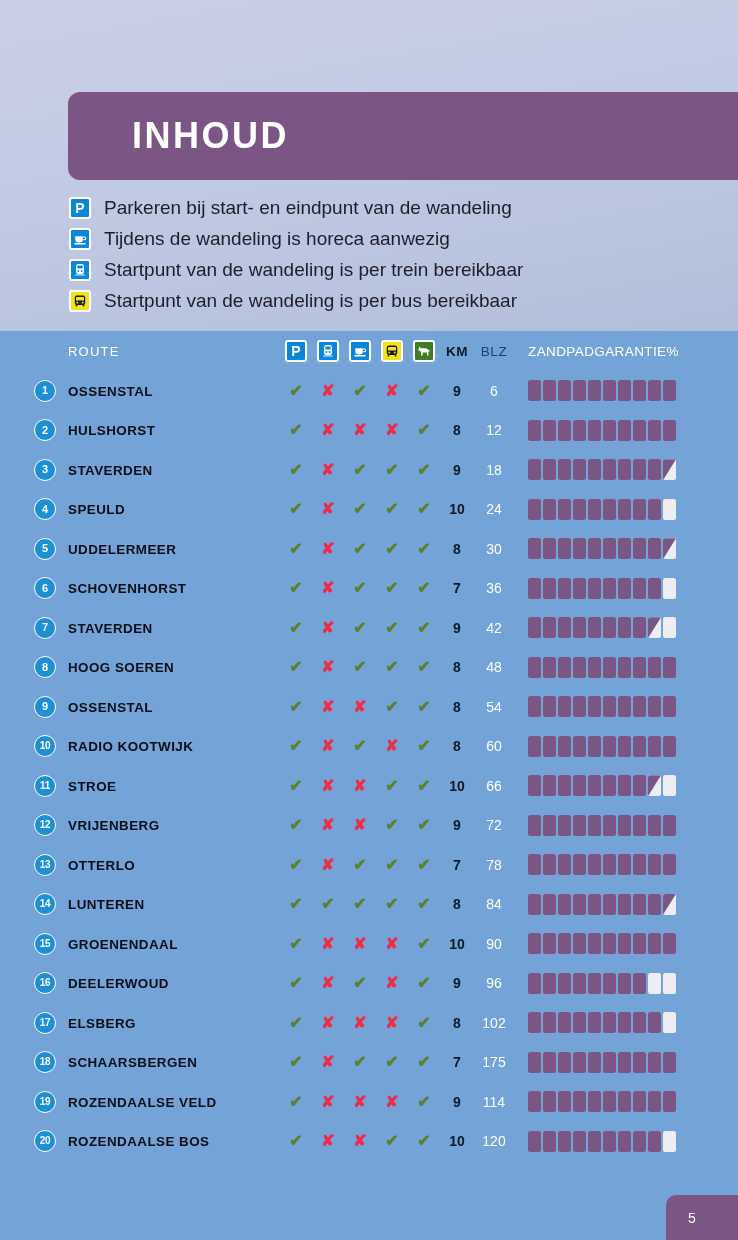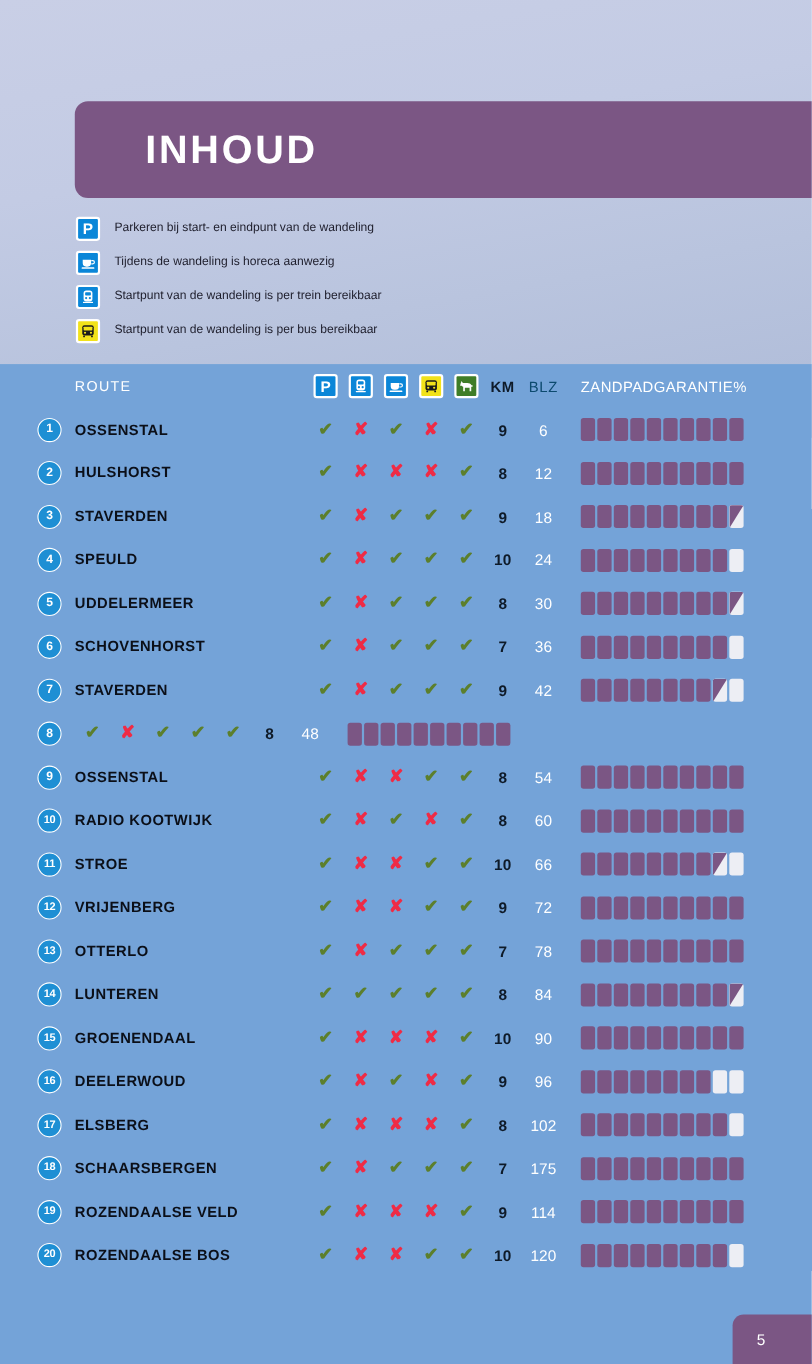--- a/index.html
+++ b/index.html
@@ -33,21 +33,21 @@
     position: absolute; left: 68px; top: 192px; width: 640px;
   }
   .legend-row {
     display: flex; align-items: center; height: 31px; margin-bottom: 0px;
   }
   .legend-icon-wrap {
     width: 24px; height: 24px; flex: 0 0 24px; margin-right: 12px;
     display: flex; align-items: center; justify-content: center;
   }
   .legend-text {
-    font-size: 11px; color: #1d1d2b; line-height: 1;
+    font-size: 19px; color: #1d1d2b; line-height: 1;
   }
 
   
   .tile {
     width: 22px; height: 22px; border-radius: 3px;
     display: flex; align-items: center; justify-content: center;
     position: relative;
   }
   .tile svg { display: block; }
   .tile-blue { background: #0a86d8; border: 2px solid #ffffff; }
@@ -543,20 +543,21 @@
               <span class="seg full"></span>
               <span class="seg half"></span>
               <span class="seg"></span>
             </div>
           </div>
         </div>
         <div class="trow">
           <div class="c-num">
             <span class="badge">8</span>
           </div>
+          <div class="c-name"><span class="route-name">HOOG SOEREN</span></div>
           <div class="c-ico">
             <span class="mark mark-yes">✔</span>
           </div>
           <div class="c-ico">
             <span class="mark mark-no">✘</span>
           </div>
           <div class="c-ico">
             <span class="mark mark-yes">✔</span>
           </div>
           <div class="c-ico">

